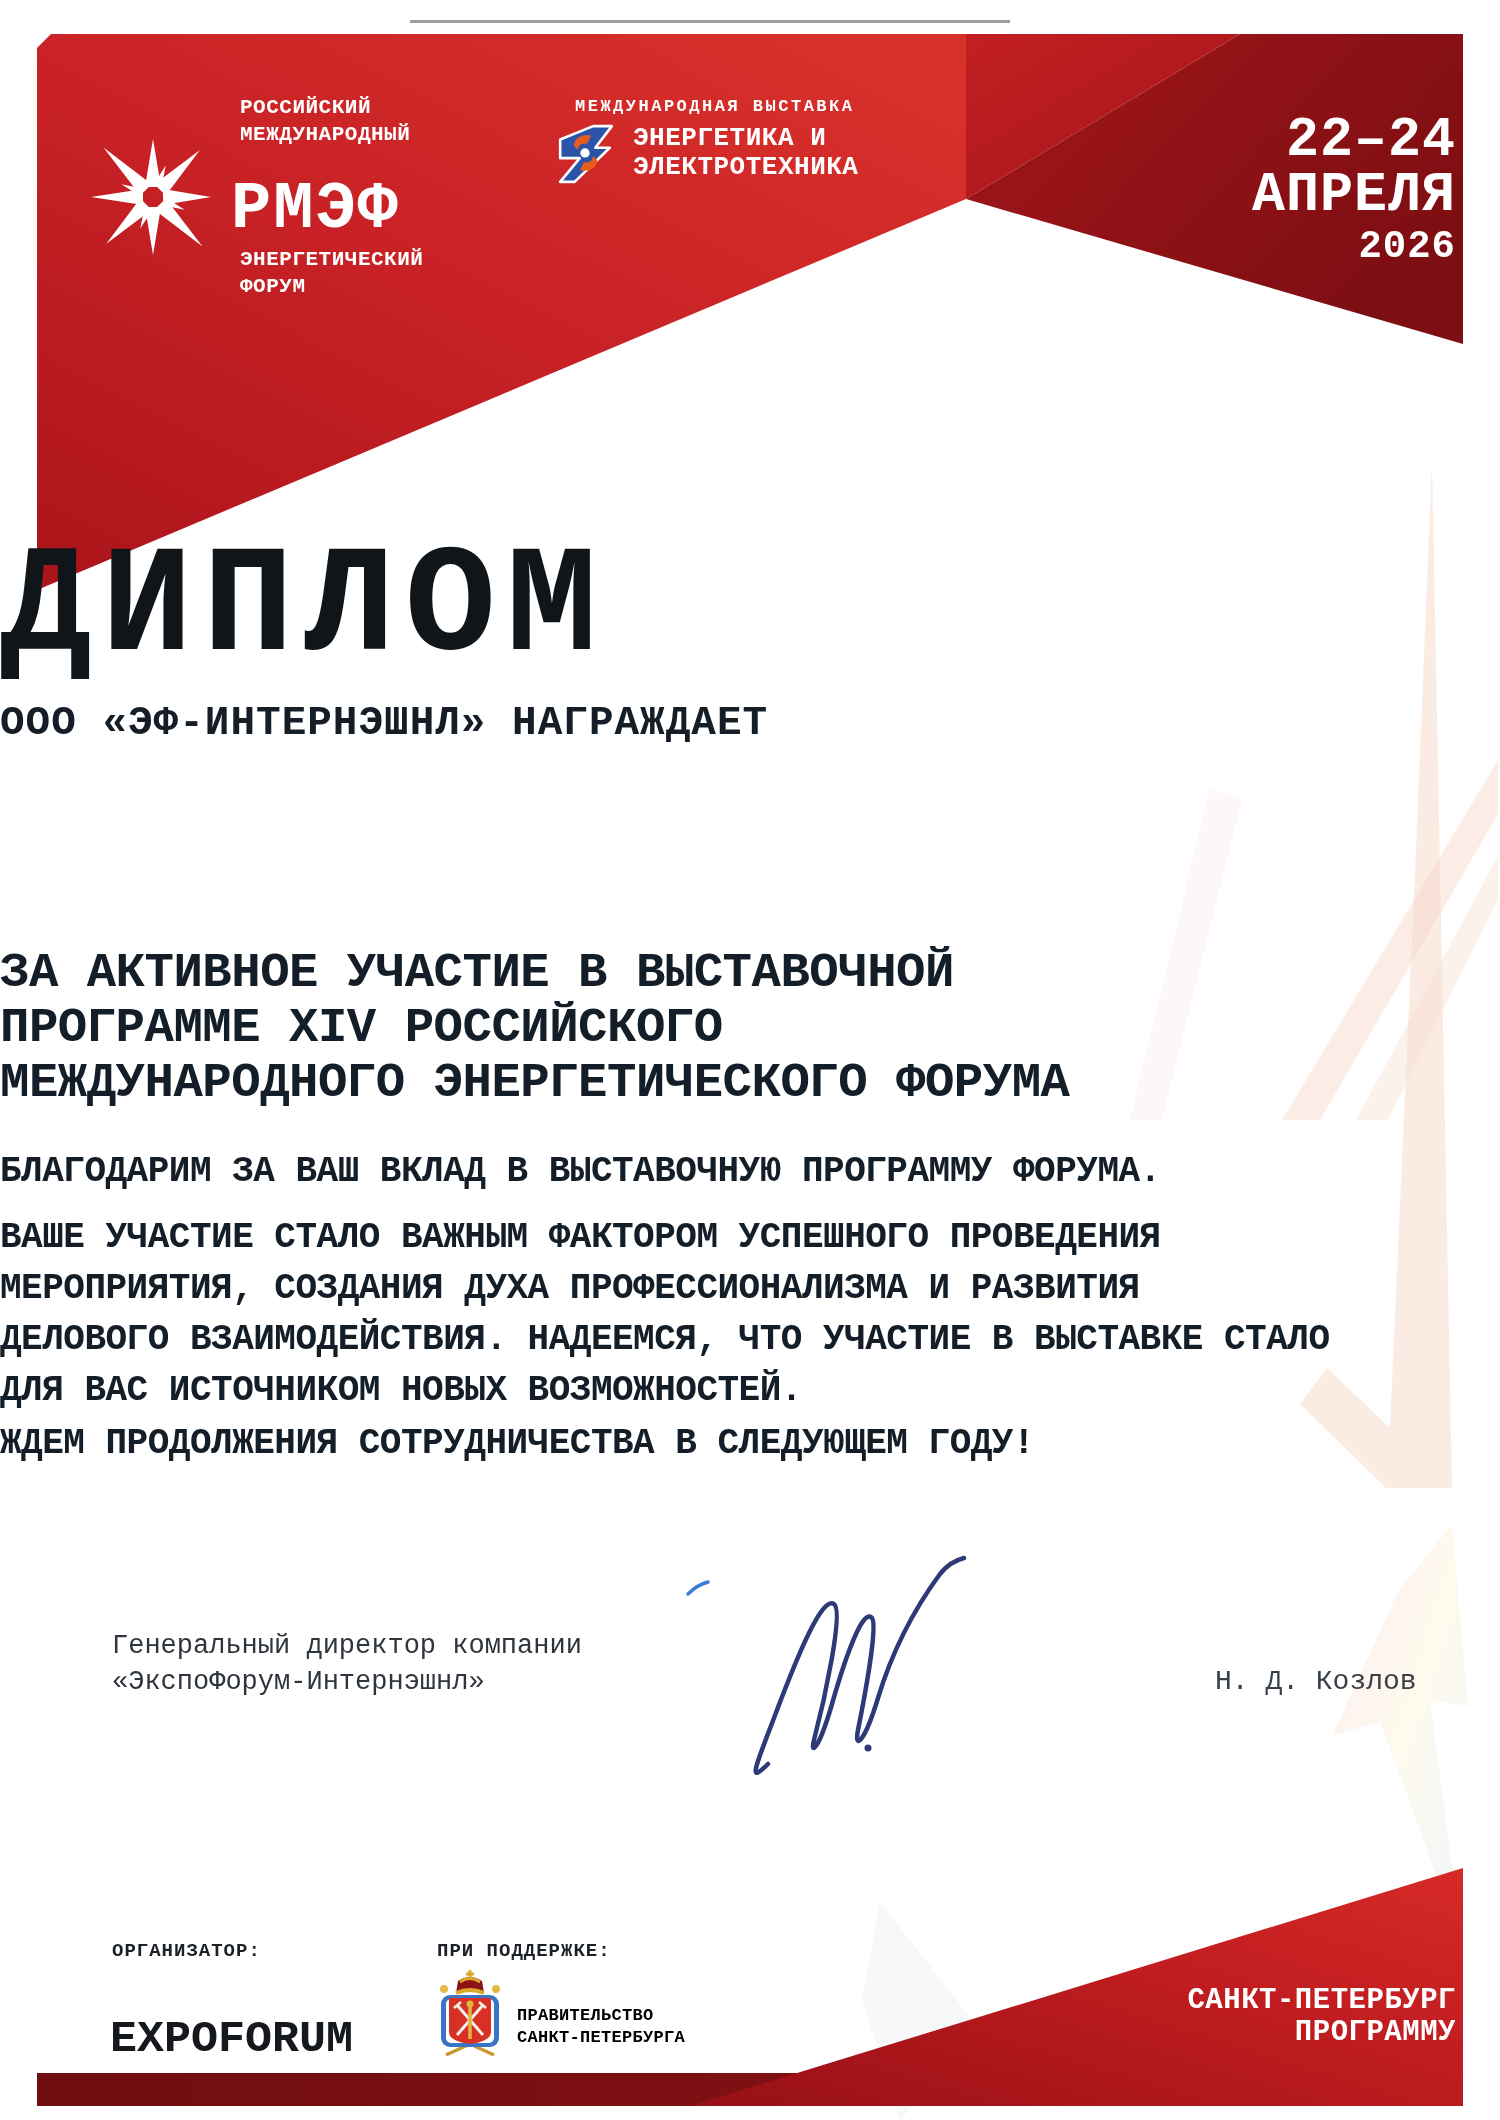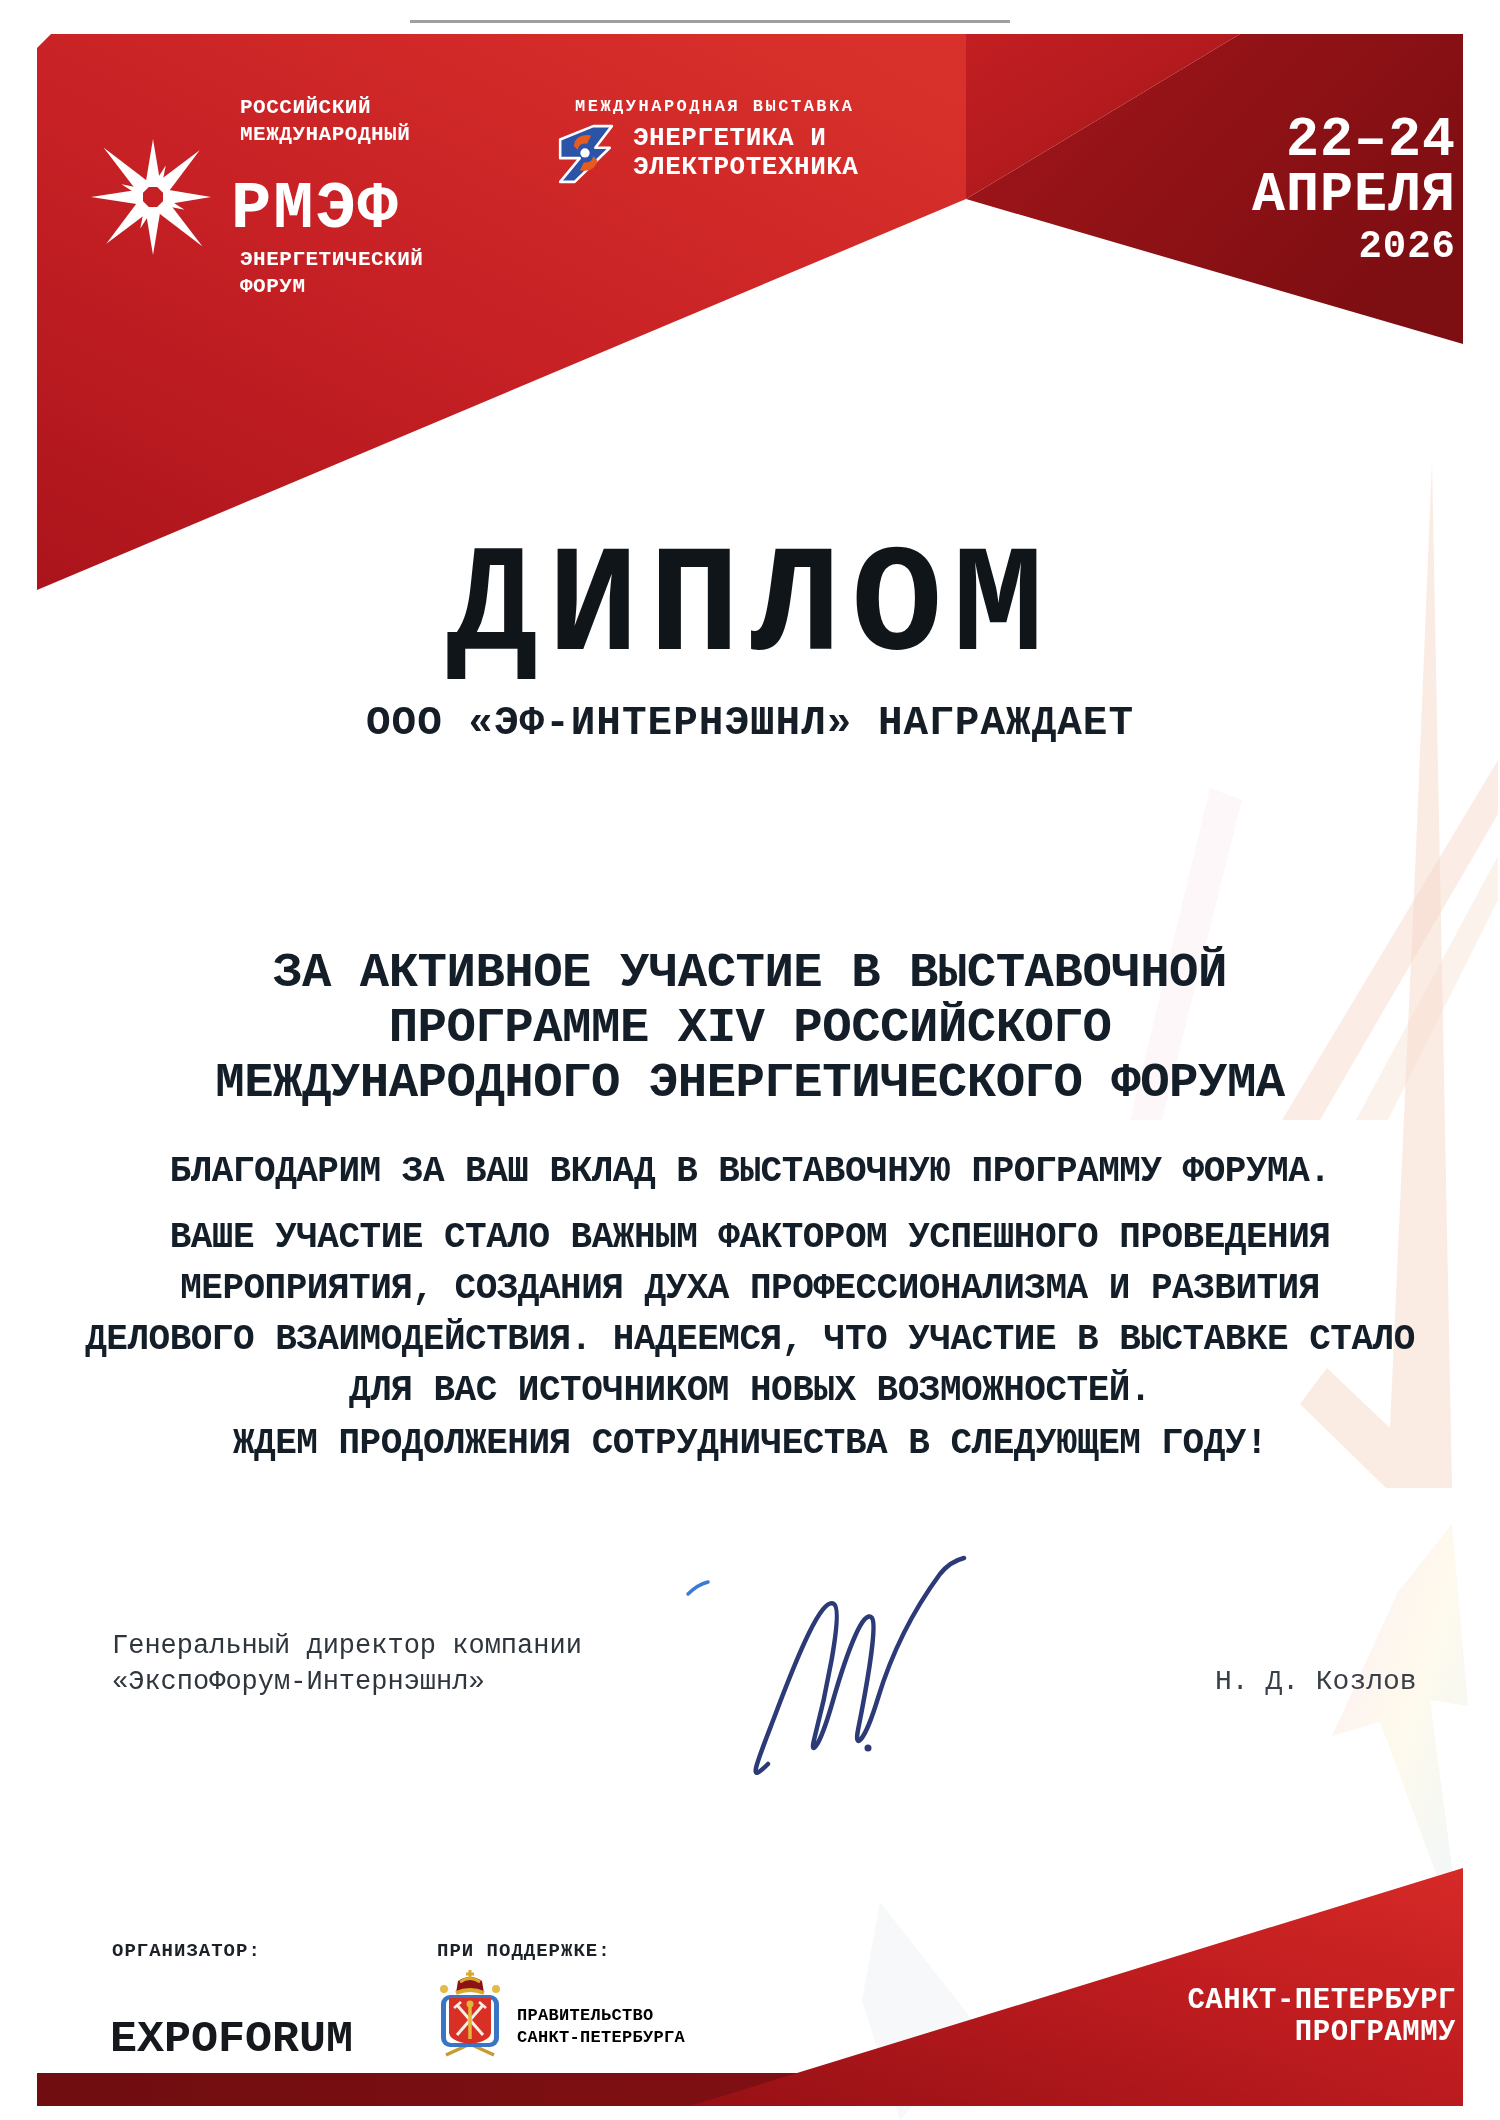--- a/index.html
+++ b/index.html
@@ -14,21 +14,21 @@
   
   .hdr-small{color:#fff; font-weight:600; font-size:21px; line-height:27px; letter-spacing:0.5px;}
   .hdr-acronym{color:#fff; font-weight:800; font-size:67px; line-height:67px; letter-spacing:2px;}
   .expo-label{color:#fff; font-weight:700; font-size:17px; letter-spacing:2.5px;}
   .expo-line{color:#fff; font-weight:800; font-size:26px; line-height:29px; letter-spacing:0.5px;}
   .dates{color:#fff; font-weight:700; text-align:right;}
   .dates .d1{font-size:55px; line-height:54px; letter-spacing:1px;margin-top:28px;}
   .dates .d2{font-size:55px; line-height:56px; letter-spacing:1px;}
   .dates .d3{font-size:39px; line-height:46px; letter-spacing:1px;}
   
-  .center{left:0; width:100%; text-align:center;}
+  .center{left:0; width:100%; text-align:left;}
   .title{font-size:152px; font-weight:800; letter-spacing:10px; color:#10151a;}
   .subtitle{font-size:41px; font-weight:800; letter-spacing:1px; color:#151d26;}
   .recipient{font-size:73px; font-weight:800; letter-spacing:2px; color:#10161d;}
   .award{font-size:49px; font-weight:800; line-height:55px; letter-spacing:-0.5px; color:#141e28;}
   .body-line{font-size:36px; font-weight:800; line-height:51px; letter-spacing:-0.5px; color:#141e28;}
   .sig-label{font-size:27px; font-weight:400; line-height:36px; color:#2f353c;}
   .sig-name{font-size:28px; font-weight:400; color:#3a4049;}
   .foot-label{font-size:19px; font-weight:800; letter-spacing:1px; color:#1c2128;}
   .expoforum-wordmark{font-size:45px; font-weight:800; letter-spacing:0px; color:#15181c;}
   .gov-text{font-size:17px; font-weight:600; line-height:22px; color:#000000; letter-spacing:0.3px;}

